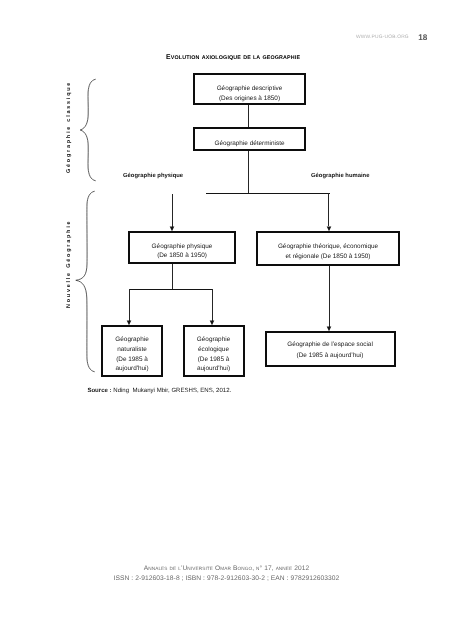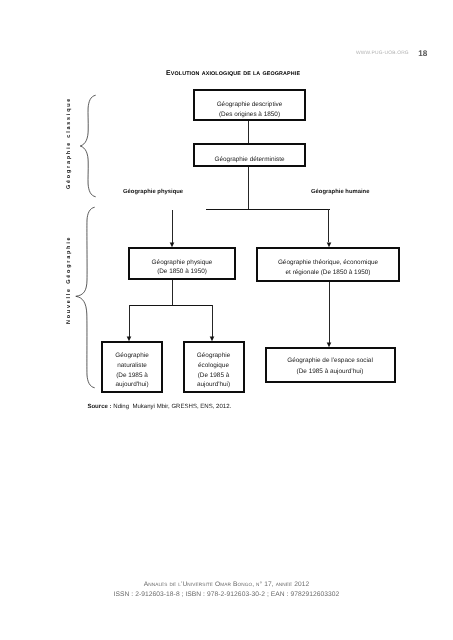--- a/index.html
+++ b/index.html
@@ -1,19 +1,19 @@
 <!DOCTYPE html>
 <html><head>
 <meta charset="utf-8">
 <style>
   html,body{margin:0;padding:0;background:#fff;}
   body{width:453px;height:640px;position:relative;overflow:hidden;
        font-family:"Liberation Sans",sans-serif;color:#000;
        -webkit-font-smoothing:antialiased;text-rendering:geometricPrecision;}
-  .page{position:absolute;left:0;top:16px;width:453px;height:552px;background:#fff;}
+  .page{position:absolute;left:0;top:0;width:453px;height:552px;background:#fff;}
 
   
   #hdr-url{position:absolute;left:356px;top:34.7px;font-size:4.9px;
            letter-spacing:.17px;color:#b0b0b0;
            font-family:"Liberation Sans",sans-serif;font-weight:400;white-space:nowrap;}
   #hdr-page{position:absolute;left:418.3px;top:34.2px;font-size:8.2px;font-weight:700;
             color:#555;font-family:"Liberation Sans",sans-serif;line-height:8px;}
 
   
   #title{position:absolute;left:166px;top:52.5px;

